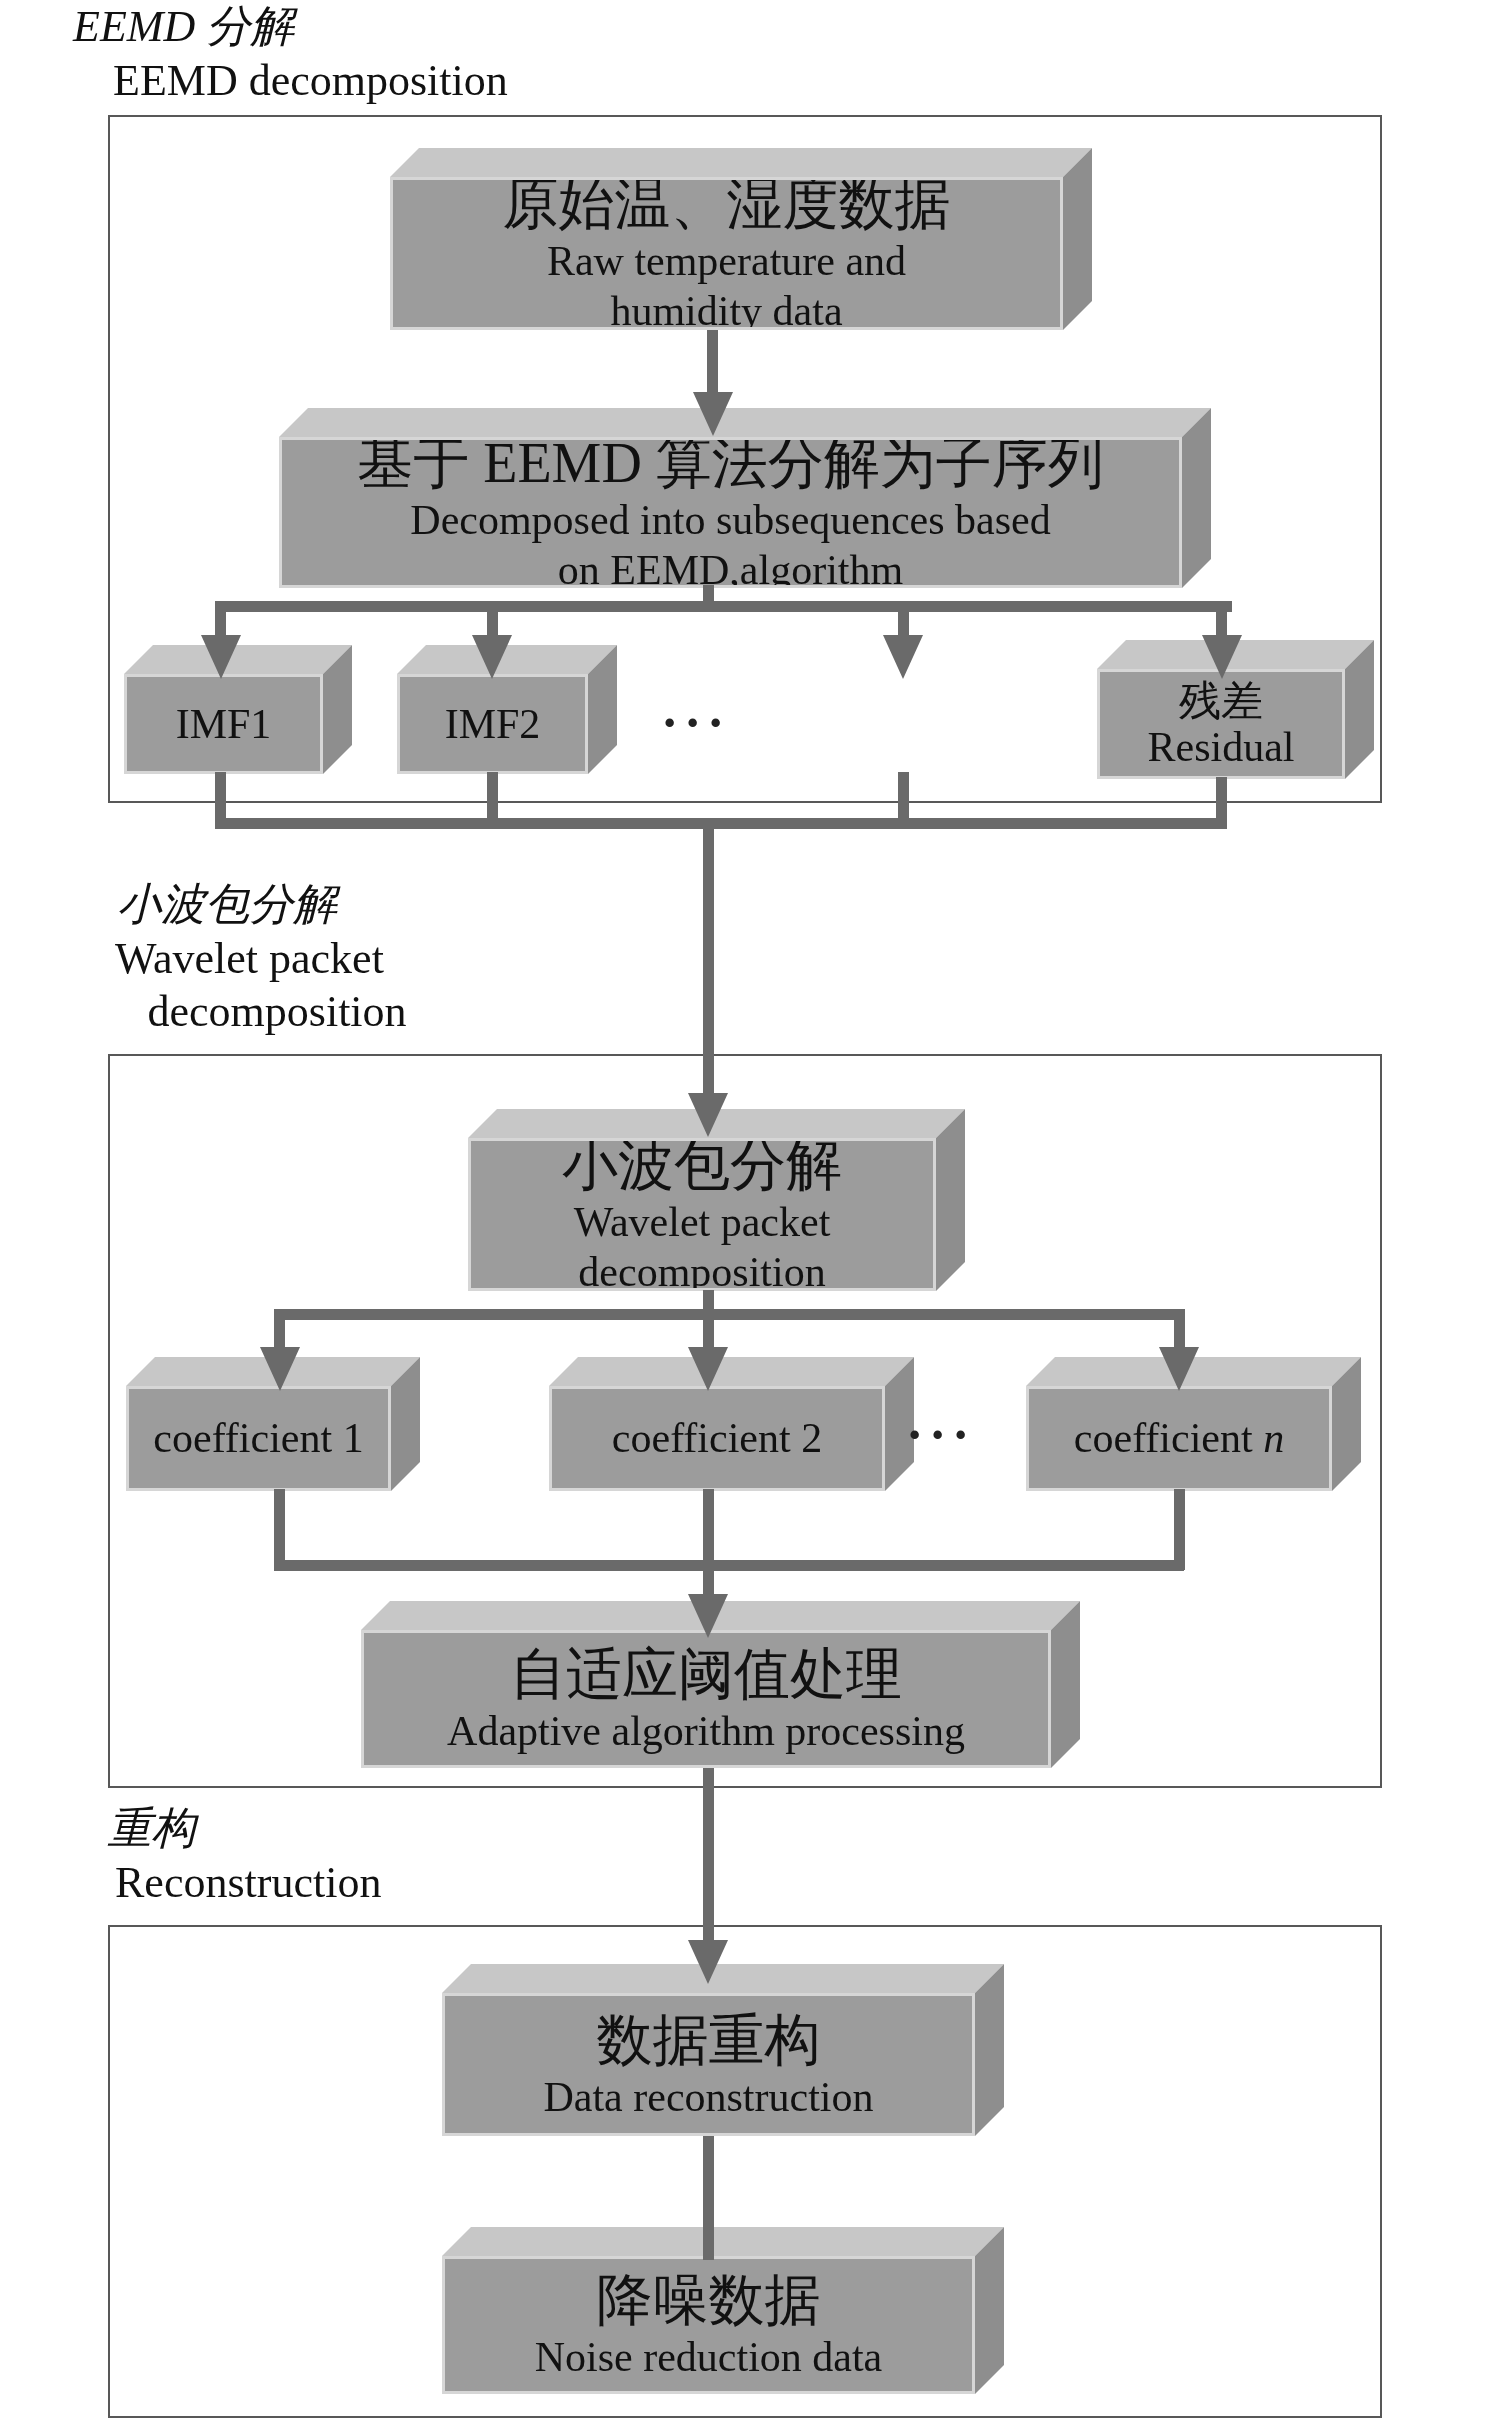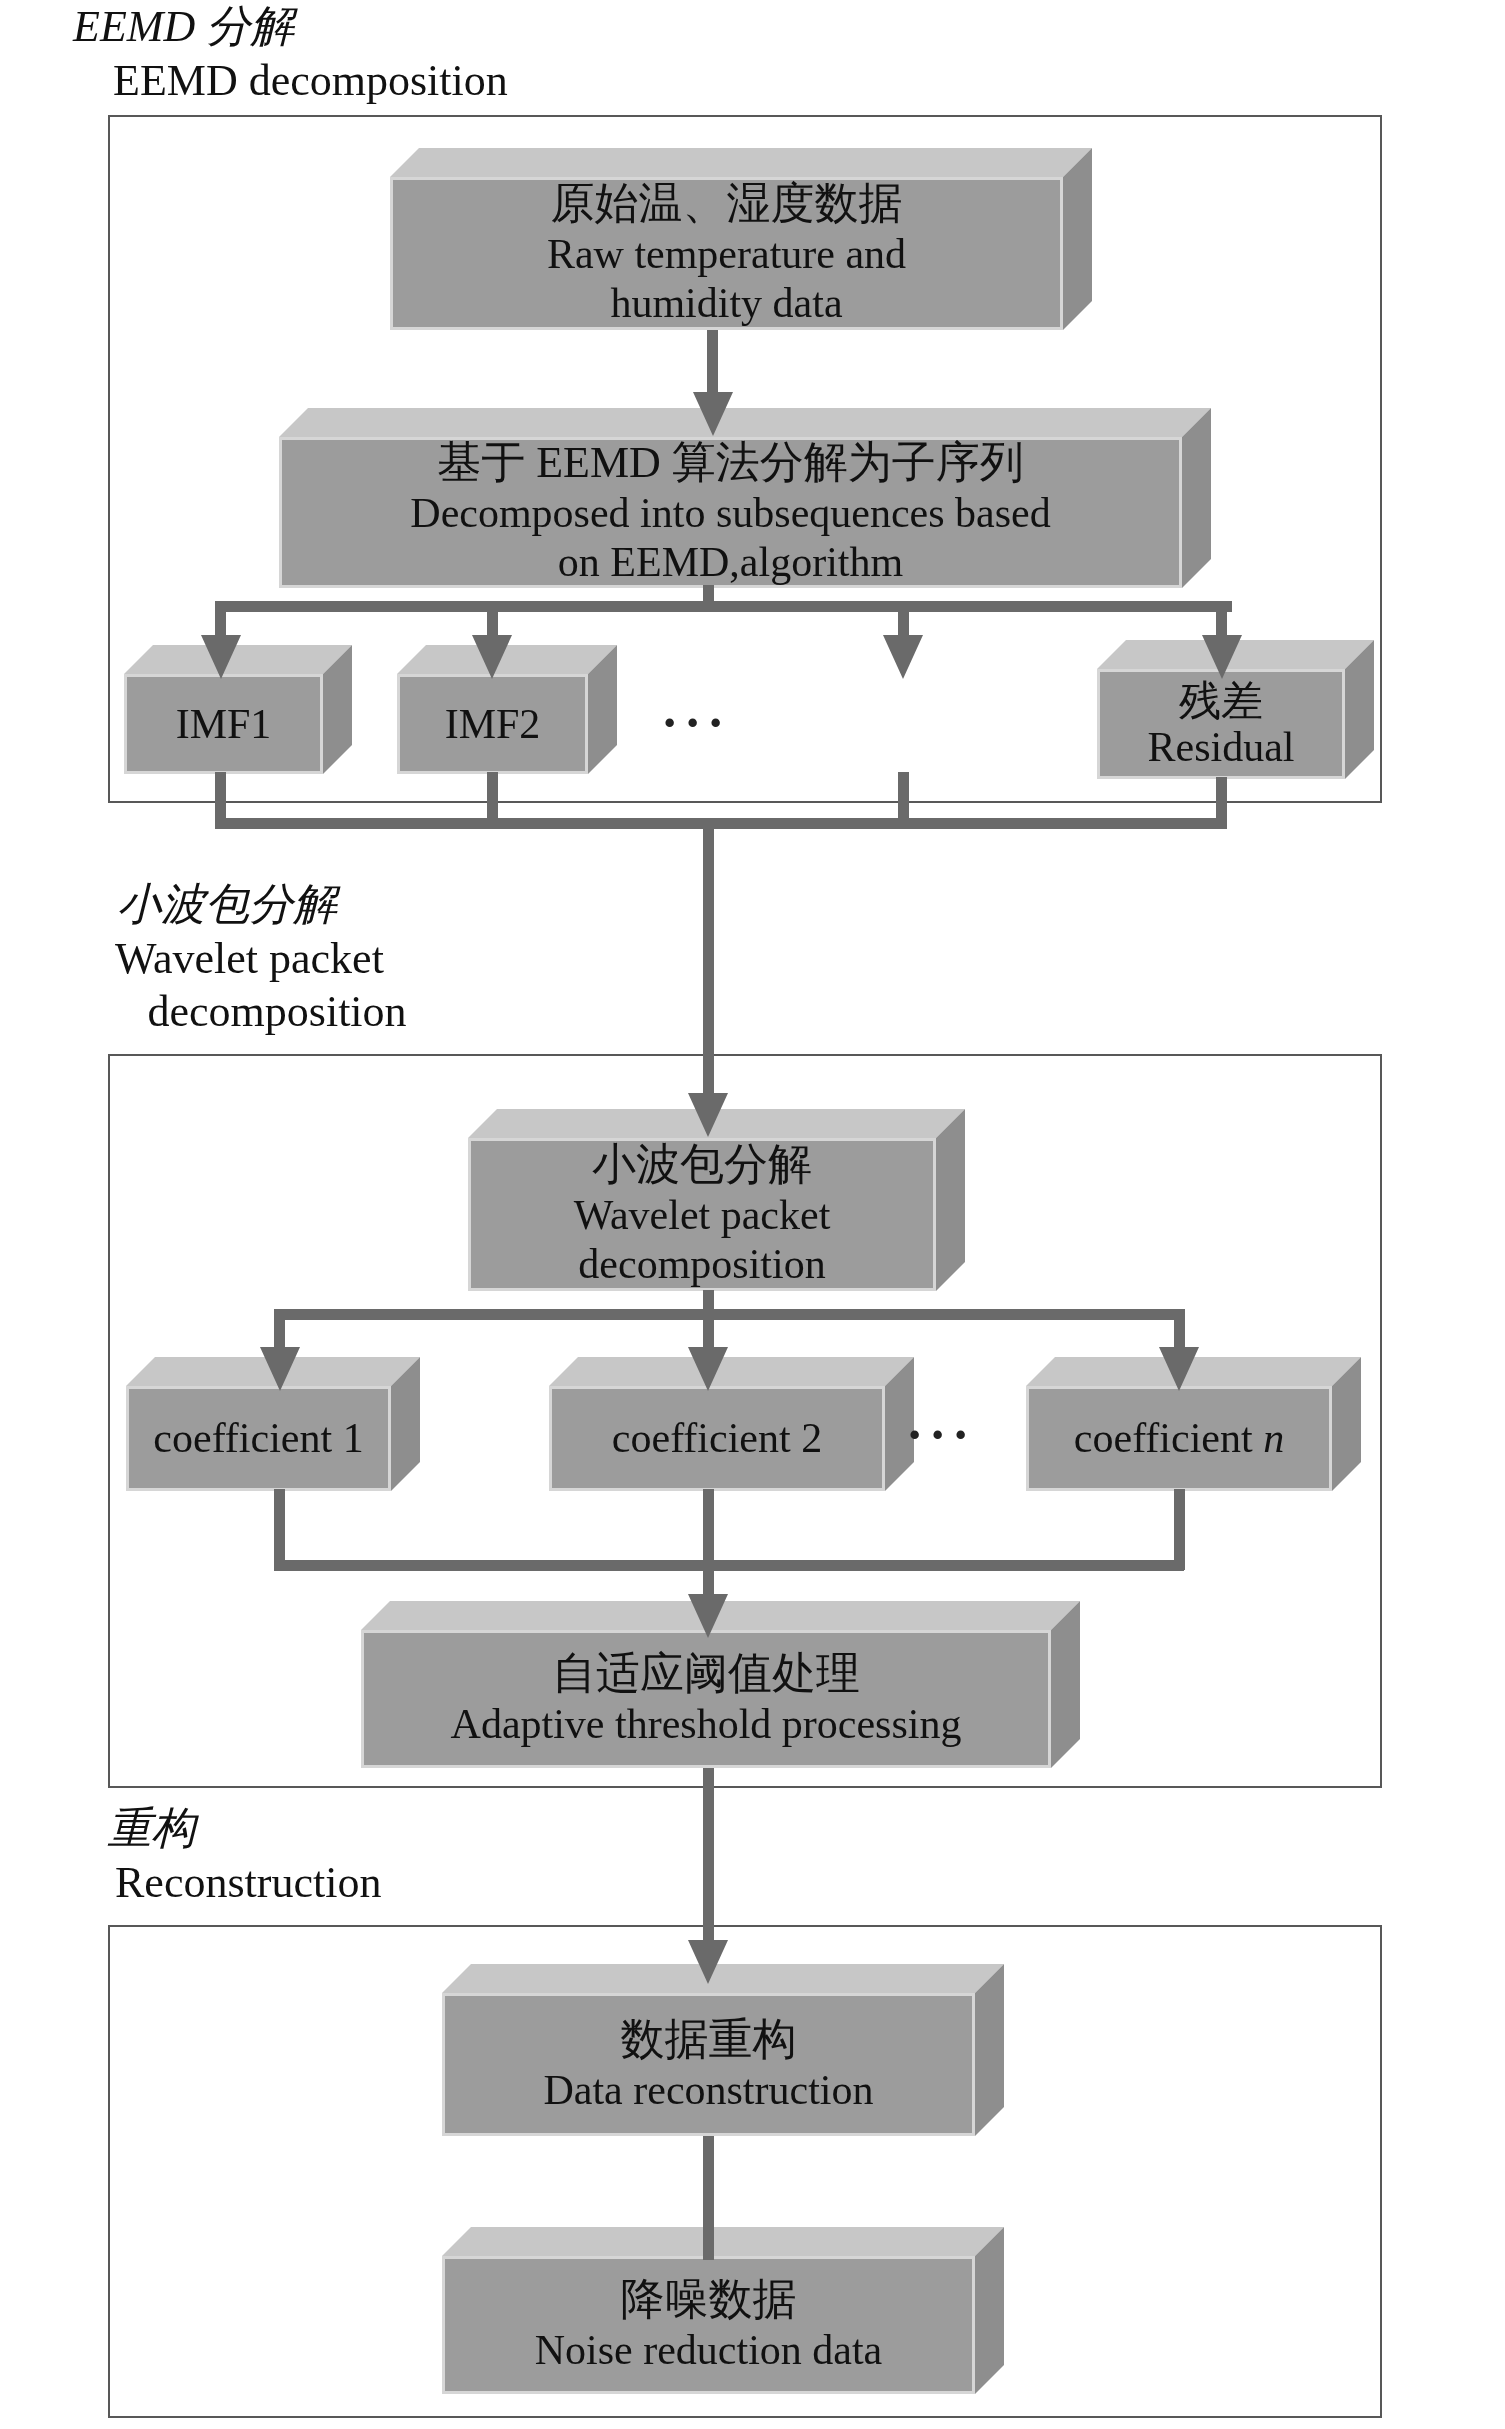--- a/index.html
+++ b/index.html
@@ -22,21 +22,21 @@
   .box{position:absolute; z-index:3;}
   .face{position:absolute;}
   .face.top{left:0; top:0; width:100%; height:29px; background:var(--box-top);
     clip-path:polygon(29px 0,100% 0,calc(100% - 29px) 100%,0 100%);}
   .face.side{right:0; top:0; width:29px; height:100%; background:var(--box-side);
     clip-path:polygon(0 29px,100% 0,100% calc(100% - 29px),0 100%);}
   .face.front{left:0; top:29px; right:29px; bottom:0; background:var(--box-front);
     border:3.8px solid var(--box-edge); box-sizing:border-box;
     display:flex; flex-direction:column; align-items:center; justify-content:center;
     text-align:center; overflow:hidden;}
-  .tzh{font-size:44px; line-height:1.18; white-space:nowrap;}
+  .tzh{font-size:56px; line-height:1.18; white-space:nowrap;}
   .ten{font-size:42px; line-height:1.18; white-space:nowrap;}
   .tsm{font-size:42px; line-height:1.1; white-space:nowrap;}
   .tsm em, .ten em{font-style:italic;}
 
   
   .vline,.hline,.ahead{position:absolute; z-index:5; background:var(--connector);}
   .vline{width:10.5px;}
   .hline{height:10.5px;}
   .ahead{width:40px; height:44px; clip-path:polygon(0 0,100% 0,50% 100%);}
 
@@ -149,21 +149,21 @@
     <div class="face front">
       <div class="tsm"><span>coefficient </span><em>n</em></div>
     </div>
   </div>
 
   <div class="box" style="left:361px; top:1601px; width:719px; height:167px;">
     <div class="face top"></div>
     <div class="face side"></div>
     <div class="face front">
       <div class="tzh">自适应阈值处理</div>
-      <div class="ten">Adaptive threshold processing</div>
+      <div class="ten">Adaptive algorithm processing</div>
     </div>
   </div>
 
   <div class="box" style="left:442px; top:1964px; width:562px; height:172px;">
     <div class="face top"></div>
     <div class="face side"></div>
     <div class="face front">
       <div class="tzh">数据重构</div>
       <div class="ten">Data reconstruction</div>
     </div>

